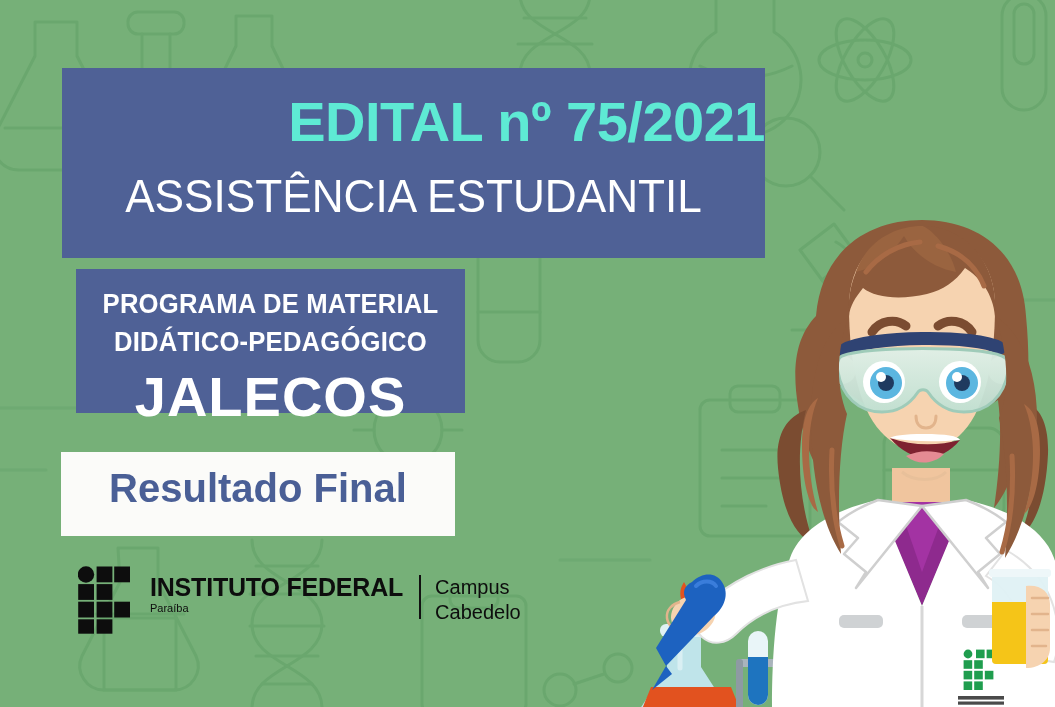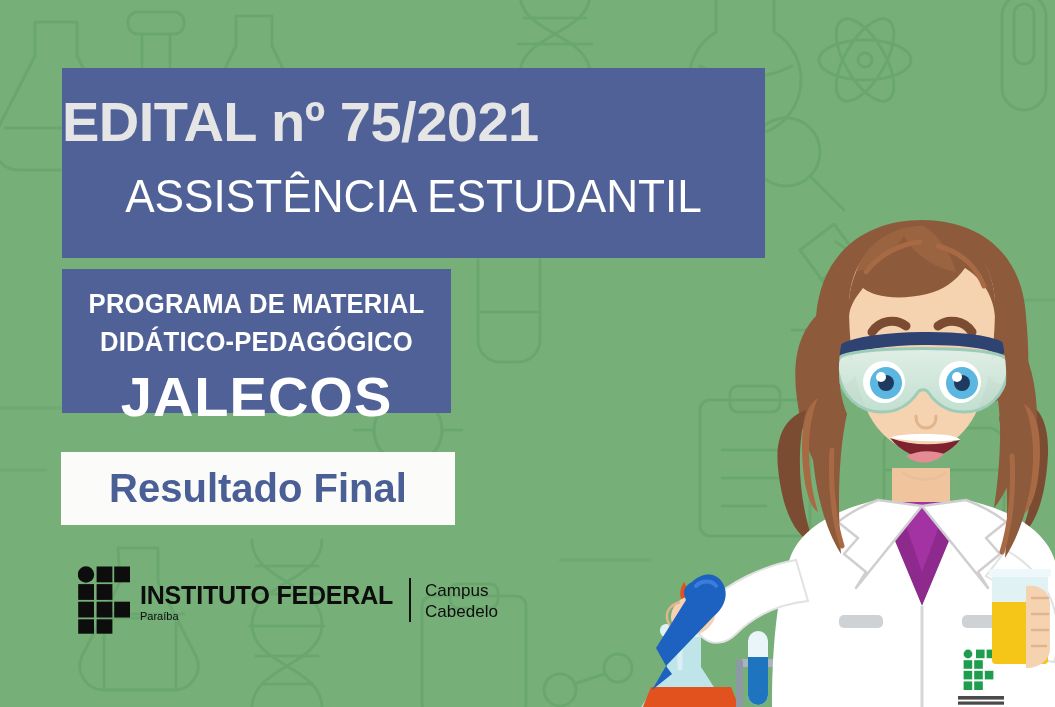--- a/index.html
+++ b/index.html
@@ -19,31 +19,31 @@
     opacity:1;
   }
 
   
   .panel{position:absolute;background:#4f6196;}
 
   #panel-title{
     left:62px;top:68px;width:703px;height:190px;
   }
   #panel-program{
-    left:62px;top:269px;width:389px;height:144px;
+    left:76px;top:269px;width:389px;height:144px;
   }
   #panel-result{
-    left:61px;top:452px;width:394px;height:73px;
+    left:61px;top:452px;width:394px;height:84px;
     background:#fbfbf9;
   }
 
   .t-edital{
     position:absolute;left:0;right:0;top:26px;
-    text-align:left;
-    color:#e5e5e5;
+    text-align:right;
+    color:#5eead4;
     font-size:56px;
     font-weight:bold;
     letter-spacing:-0.5px;
     line-height:1;
     white-space:nowrap;
   }
   .t-assist{
     position:absolute;left:0;right:0;top:105px;
     text-align:center;
     color:#ffffff;
@@ -82,42 +82,42 @@
   }
 
   
   #logo-lockup{
     position:absolute;left:78px;top:562px;
     height:76px;
     display:flex;align-items:center;
   }
   #if-mark{width:52px;height:68px;flex:none;}
   #logo-words{
-    margin-left:10px;
-    display:flex;align-items:flex-end;
+    margin-left:20px;
+    display:flex;align-items:flex-start;
   }
   .lw-main{
     display:flex;flex-direction:column;justify-content:center;
     line-height:1;
   }
   .lw-if{
     font-size:25px;font-weight:bold;color:#0d0d0d;
     letter-spacing:-0.2px;white-space:nowrap;
   }
   .lw-pb{
     font-size:11px;font-weight:normal;color:#0d0d0d;
     margin-top:3px;white-space:nowrap;
   }
   .lw-divider{
     width:2px;height:44px;background:#111;
     margin:0 14px 0 16px;flex:none;
   }
   .lw-campus{
     display:flex;flex-direction:column;justify-content:center;
-    font-size:17px;color:#0d0d0d;line-height:1.25;white-space:nowrap;
+    font-size:20px;color:#0d0d0d;line-height:1.25;white-space:nowrap;
   }
 
   
   #illustration{
     position:absolute;left:620px;top:220px;
     width:435px;height:487px;
   }
 </style>
 </head>
 <body>

